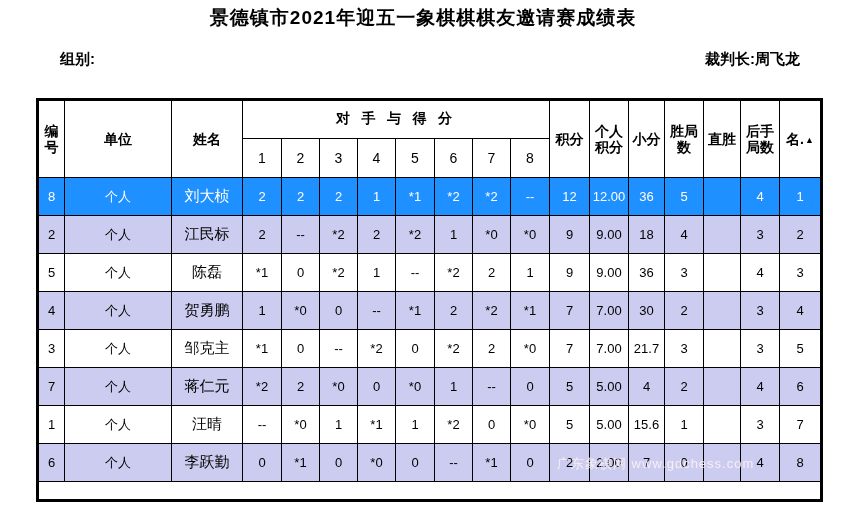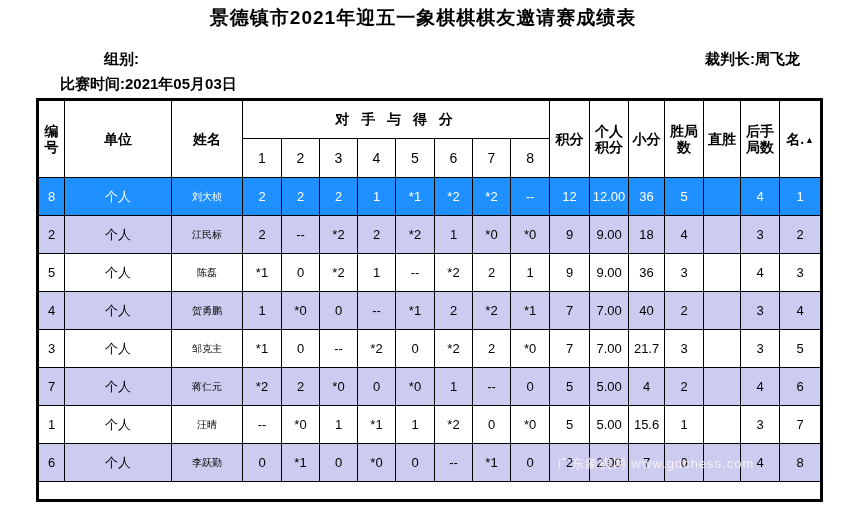--- a/index.html
+++ b/index.html
@@ -9,38 +9,38 @@
   }
   .page-title {
     position:absolute; top:5px; left:0; width:100%;
     text-align:center; font-size:19px; font-weight:bold; letter-spacing:1px;
   }
   .meta {
     position:absolute; left:60px; right:46px; top:46px;
     font-size:15px; font-weight:bold;
   }
   .meta-row { display:flex; justify-content:space-between; align-items:baseline; line-height:25px; }
-  .meta-left  { text-align:left;margin-left:44px; }
+  .meta-left  { text-align:left; }
   .meta-right { text-align:right; }
   .results-table {
     position:absolute; left:36px; top:98px; width:784px;
     border-collapse:collapse; table-layout:fixed;
     border:3px solid var(--grid,#000);
   }
   .results-table th, .results-table td {
     border:1px solid var(--grid,#000);
     text-align:center; vertical-align:middle; padding:0; overflow:hidden;
   }
   thead th { font-size:14px; font-weight:bold; white-space:pre-line; line-height:1.15; background:#fff; }
   thead tr.group-row th { height:37px; }
   thead tr.round-row th { height:38px; font-weight:normal; font-size:14px; }
-  .th-opponents { letter-spacing:4px; }
+  .th-opponents { letter-spacing:4px;font-family:Liberation Serif, serif; }
   .sort-icon { font-size:9px; margin-left:1px; vertical-align:1px; }
   tbody td { height:37px; font-size:13px; background:#fff; }
-  tbody td.name-cell { font-size:10px; }
+  tbody td.name-cell { font-size:15px; }
   tbody tr.row-alt td { background:var(--alt-row,#CCCCF0); }
   tbody tr.row-selected td { background:var(--selected-row,#1E90FF); color:#fff; }
   tfoot td { height:17px; background:#fff; }
   .watermark {
     position:absolute; left:557px; top:455px;
     font-size:13px; font-weight:normal; letter-spacing:1px;
     color:rgba(255,243,243,0.85); pointer-events:none; white-space:nowrap;
   }
 </style>
 </head>
@@ -54,23 +54,20 @@
     <div class="meta-row">
       <span class="meta-left">
         <span>组别:</span>
         <span></span>
       </span>
       <span class="meta-right">
         <span>裁判长:</span><span>周飞龙</span>
       </span>
     </div>
     <div class="meta-row">
-      <span class="meta-right">
-        <span>比赛时间:</span><span>2021年05月03日</span>
-      </span>
     </div>
   </div>
 
   <table class="results-table">
     <colgroup>
       <col style="width:27px">
         <col style="width:107px">
         <col style="width:71px">
       <col style="width:39px">
         <col style="width:38px">
@@ -185,21 +182,21 @@
           <td>1</td>
           <td>*0</td>
           <td>0</td>
           <td>--</td>
           <td>*1</td>
           <td>2</td>
           <td>*2</td>
           <td>*1</td>
           <td>7</td>
           <td>7.00</td>
-          <td>40</td>
+          <td>30</td>
           <td>2</td>
           <td></td>
           <td>3</td>
           <td>4</td>
         </tr>
         <tr class="row-plain">
           <td>3</td>
           <td>个人</td>
           <td class="name-cell">邹克主</td>
           <td>*1</td>

